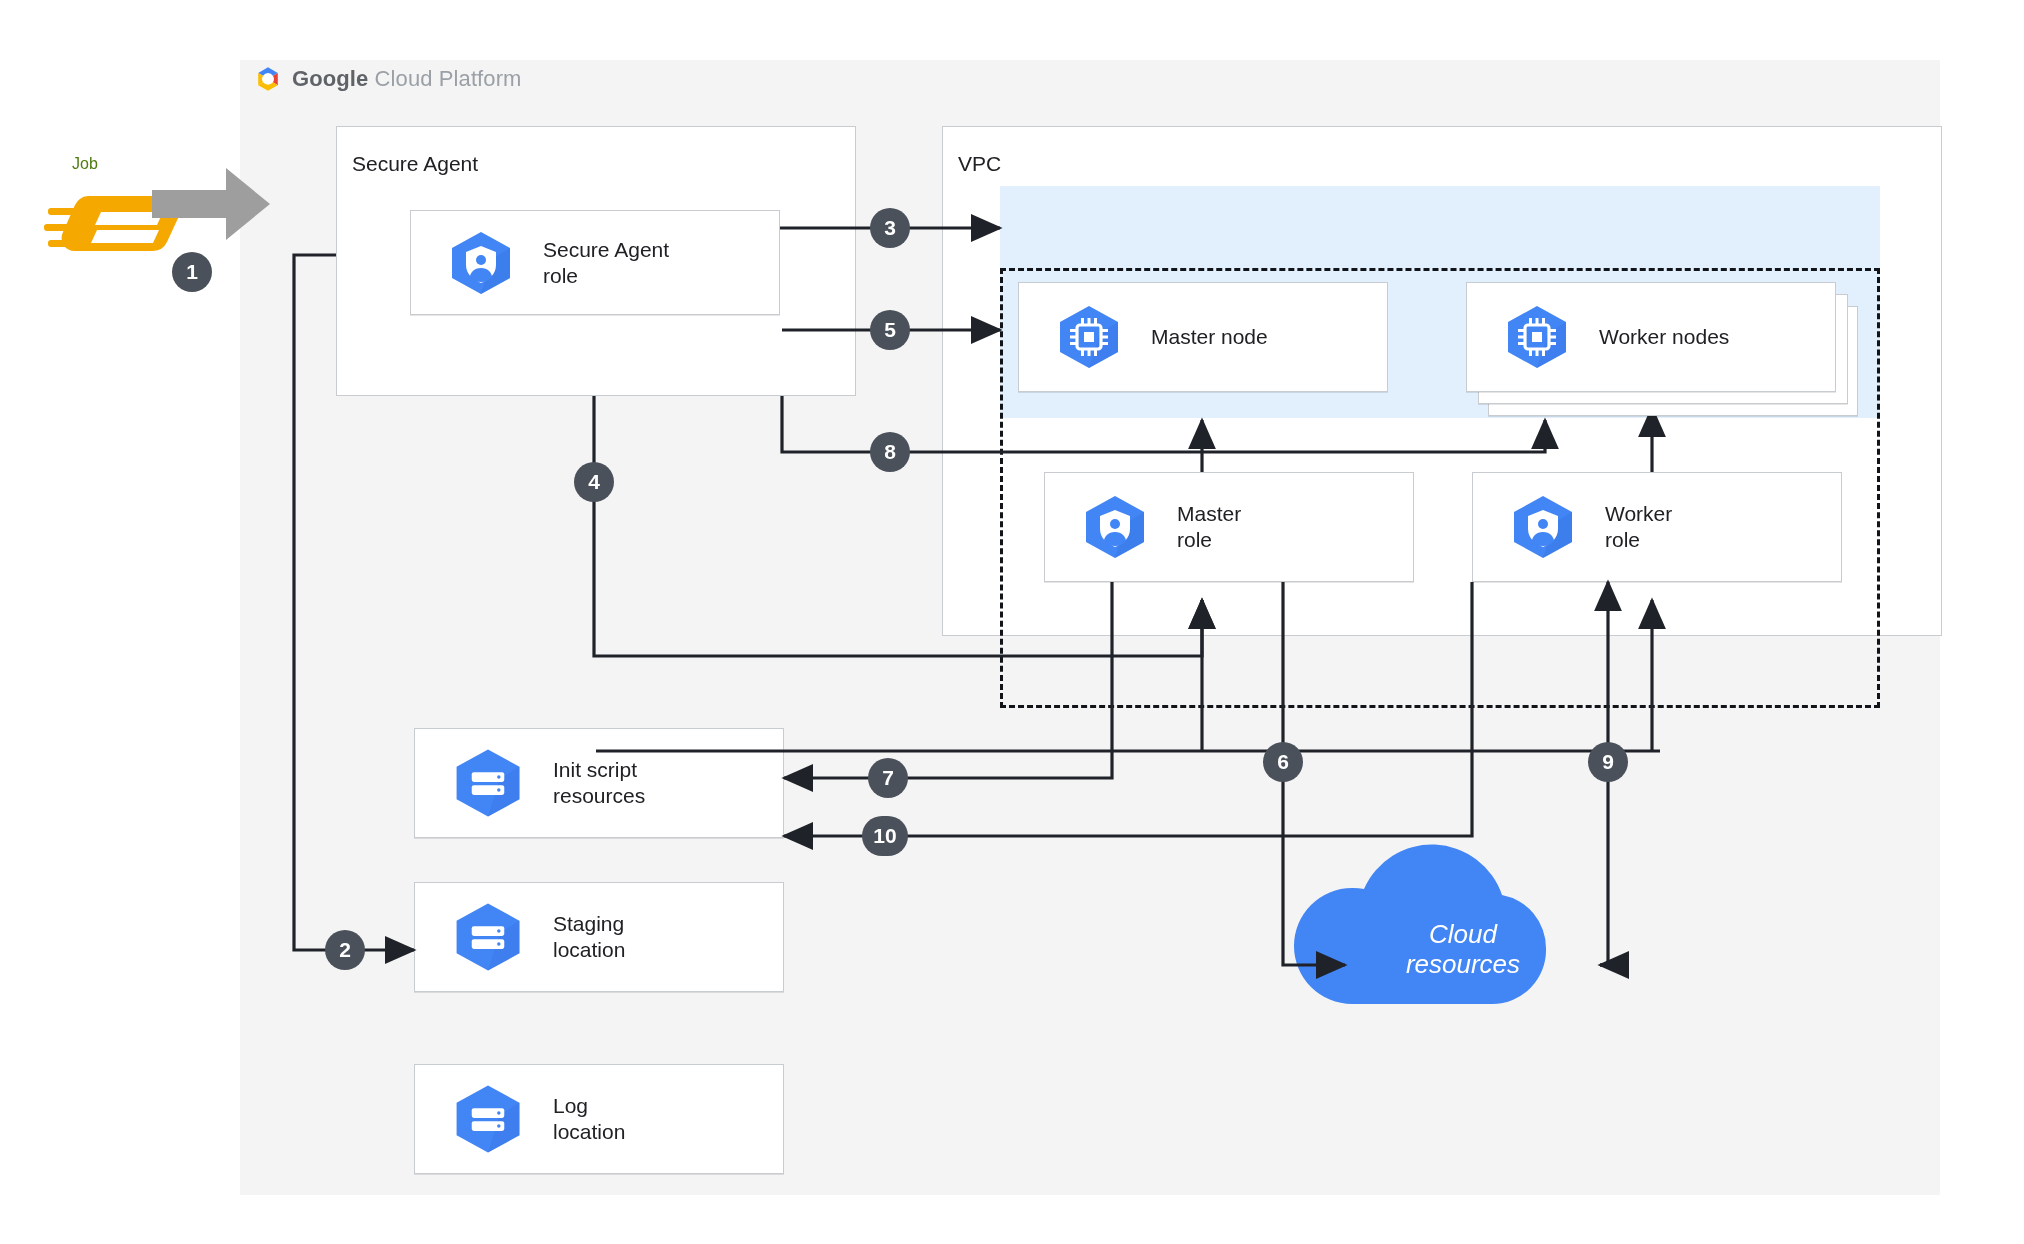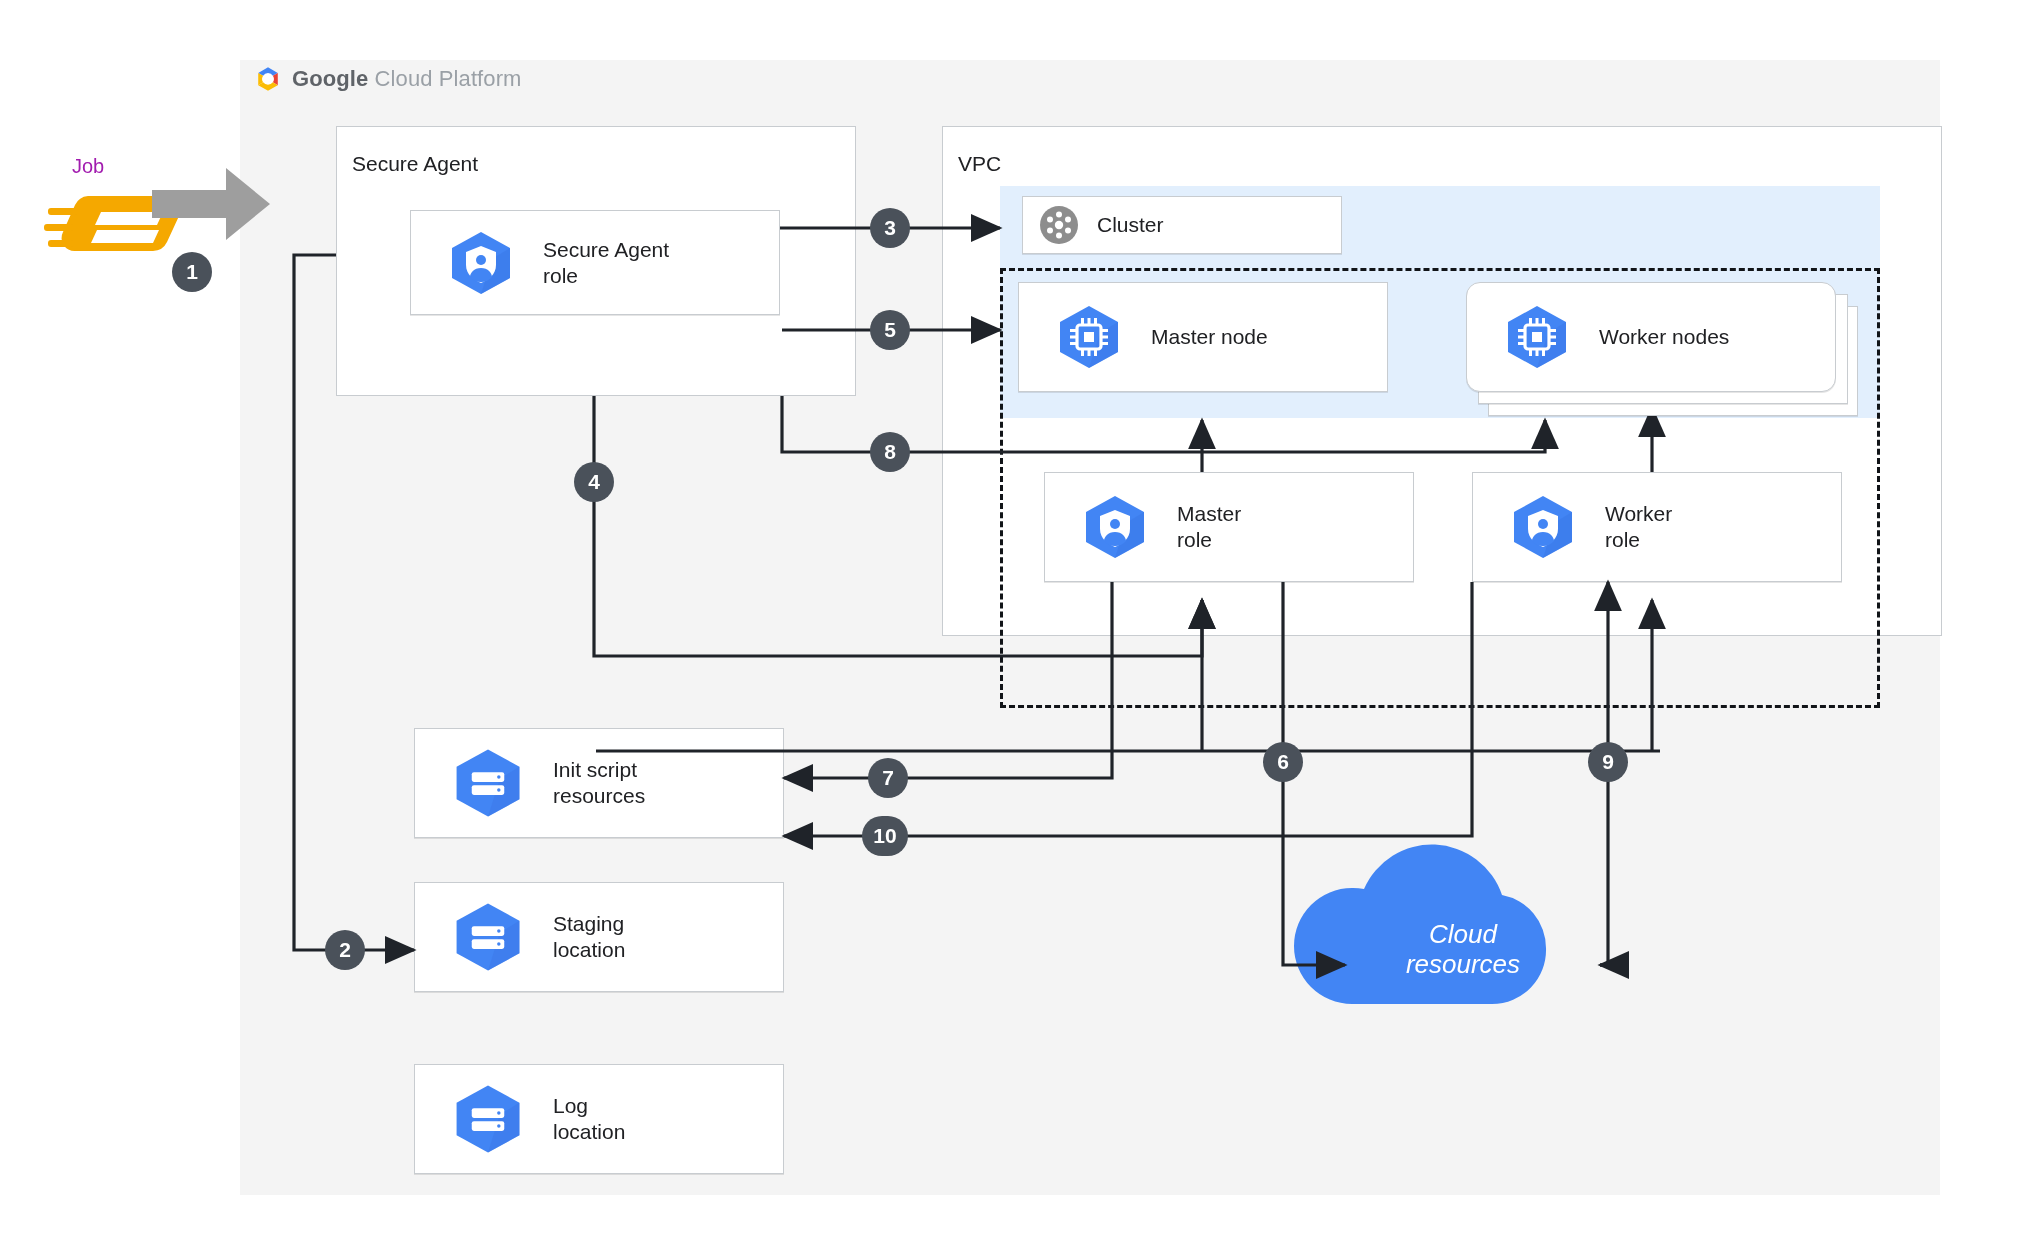--- a/index.html
+++ b/index.html
@@ -21,21 +21,21 @@
   .card .ic{flex:0 0 auto;margin-left:34px;}
   .card .lbl{font-size:21px;color:#202124;line-height:1.22;margin-left:26px;white-space:pre-line;}
 
   .cluster-band{position:absolute;background:#e2effd;}
   .dashed-zone{position:absolute;border:3px dashed #111418;box-sizing:border-box;background:transparent;}
 
   .badge{position:absolute;width:40px;height:40px;border-radius:50%;background:#4a515a;
          color:#ffffff;font-size:21px;font-weight:700;display:flex;align-items:center;justify-content:center;}
   .badge.wide{width:46px;height:40px;border-radius:22px;}
 
-  .joblabel{position:absolute;font-size:20px;color:#a21caf;}
+  .joblabel{position:absolute;font-size:16px;color:#4d7c0f;}
   .cloudtext{position:absolute;color:#ffffff;font-size:26px;line-height:1.15;text-align:center;font-style:italic;}
   svg.lay{position:absolute;left:0;top:0;width:2024px;height:1244px;pointer-events:none;}
 </style>
 </head>
 <body>
 
 <div id="stage">
 
   <div class="gcp-panel"></div>
 
@@ -82,33 +82,20 @@
     </svg>
     <div class="lbl">Secure Agent
 role</div>
   </div>
 
   <div class="panel-box" style="left:942px;top:126px;width:1000px;height:510px;"></div>
   <div class="panel-title" style="left:958px;top:152px;">VPC</div>
 
   <div class="cluster-band" style="left:1000px;top:186px;width:880px;height:232px;"></div>
 
-  <div class="card" style="left:1022px;top:196px;width:320px;height:58px;">
-    <svg class="ic" width="40" height="40" viewBox="0 0 40 40" style="margin-left:16px;">
-      <circle cx="20" cy="20" r="19" fill="#8d8d8d"></circle>
-      <circle cx="20" cy="20" r="4.2" fill="#ffffff"></circle>
-      <circle cx="20" cy="9.5" r="3" fill="#ffffff"></circle>
-      <circle cx="20" cy="30.5" r="3" fill="#ffffff"></circle>
-      <circle cx="11" cy="14.5" r="3" fill="#ffffff"></circle>
-      <circle cx="29" cy="14.5" r="3" fill="#ffffff"></circle>
-      <circle cx="11" cy="25.5" r="3" fill="#ffffff"></circle>
-      <circle cx="29" cy="25.5" r="3" fill="#ffffff"></circle>
-    </svg>
-    <div class="lbl" style="margin-left:18px;">Cluster</div>
-  </div>
 
   <div class="dashed-zone" style="left:1000px;top:268px;width:880px;height:440px;"></div>
 
   <div class="card" style="left:1018px;top:282px;width:370px;height:110px;text-align:right;">
     <svg class="ic" width="72" height="72" viewBox="0 0 72 72">
       <path d="M36 5 L65 21 v30 L36 67 L7 51 V21 Z" fill="#4285f4"></path>
       <path d="M36 67 L65 51 V21 L47 32 Z" fill="#3b78e7" opacity=".5"></path>
       <rect x="24" y="24" width="24" height="24" rx="3" fill="none" stroke="#ffffff" stroke-width="3.2"></rect>
       <rect x="31" y="31" width="10" height="10" fill="#ffffff"></rect>
       <g fill="#ffffff">
@@ -124,21 +111,21 @@
         <rect x="49" y="28" width="6" height="3"></rect>
           <rect x="49" y="34.5" width="6" height="3"></rect>
           <rect x="49" y="41" width="6" height="3"></rect>
       </g>
     </svg>
     <div class="lbl">Master node</div>
   </div>
 
   <div class="card" style="left:1488px;top:306px;width:370px;height:110px;z-index:1;"></div>
   <div class="card" style="left:1478px;top:294px;width:370px;height:110px;z-index:2;"></div>
-  <div class="card" style="left:1466px;top:282px;width:370px;height:110px;z-index:3;border-radius:14px;">
+  <div class="card" style="left:1466px;top:282px;width:370px;height:110px;z-index:3;">
     <svg class="ic" width="72" height="72" viewBox="0 0 72 72">
       <path d="M36 5 L65 21 v30 L36 67 L7 51 V21 Z" fill="#4285f4"></path>
       <path d="M36 67 L65 51 V21 L47 32 Z" fill="#3b78e7" opacity=".5"></path>
       <rect x="24" y="24" width="24" height="24" rx="3" fill="none" stroke="#ffffff" stroke-width="3.2"></rect>
       <rect x="31" y="31" width="10" height="10" fill="#ffffff"></rect>
       <g fill="#ffffff">
         <rect x="28" y="17" width="3" height="6"></rect>
           <rect x="34.5" y="17" width="3" height="6"></rect>
           <rect x="41" y="17" width="3" height="6"></rect>
         <rect x="28" y="49" width="3" height="6"></rect>

